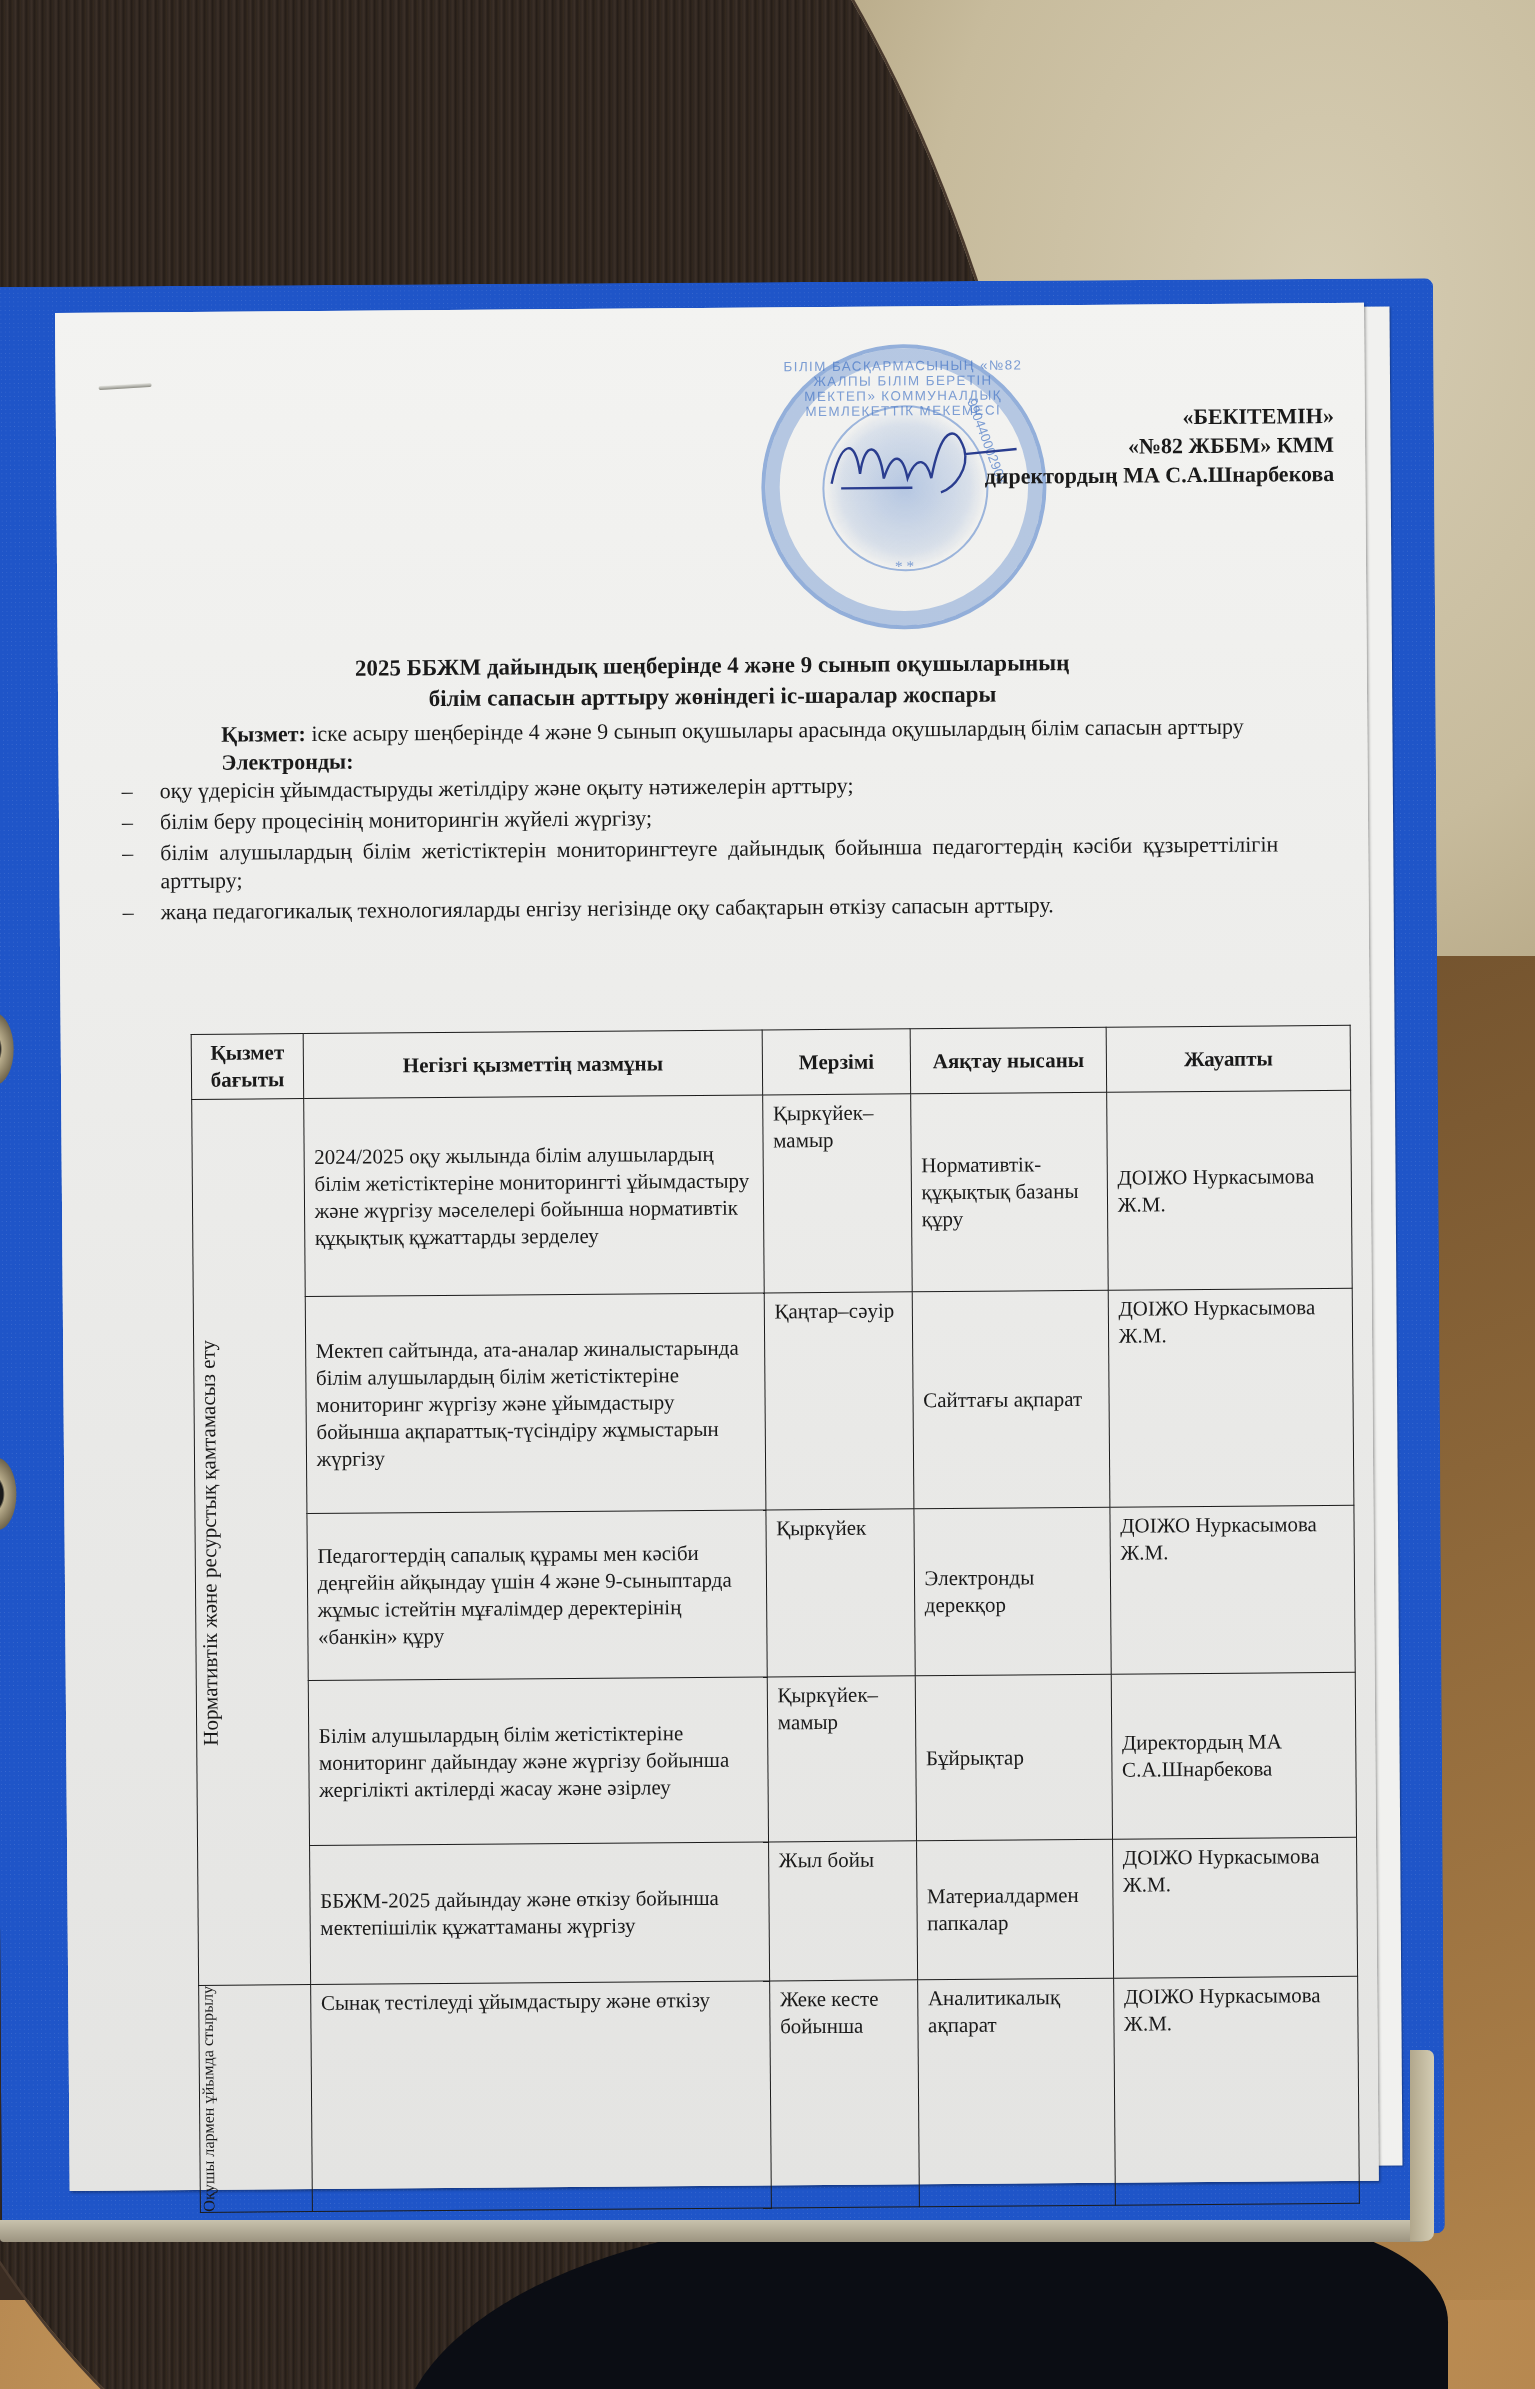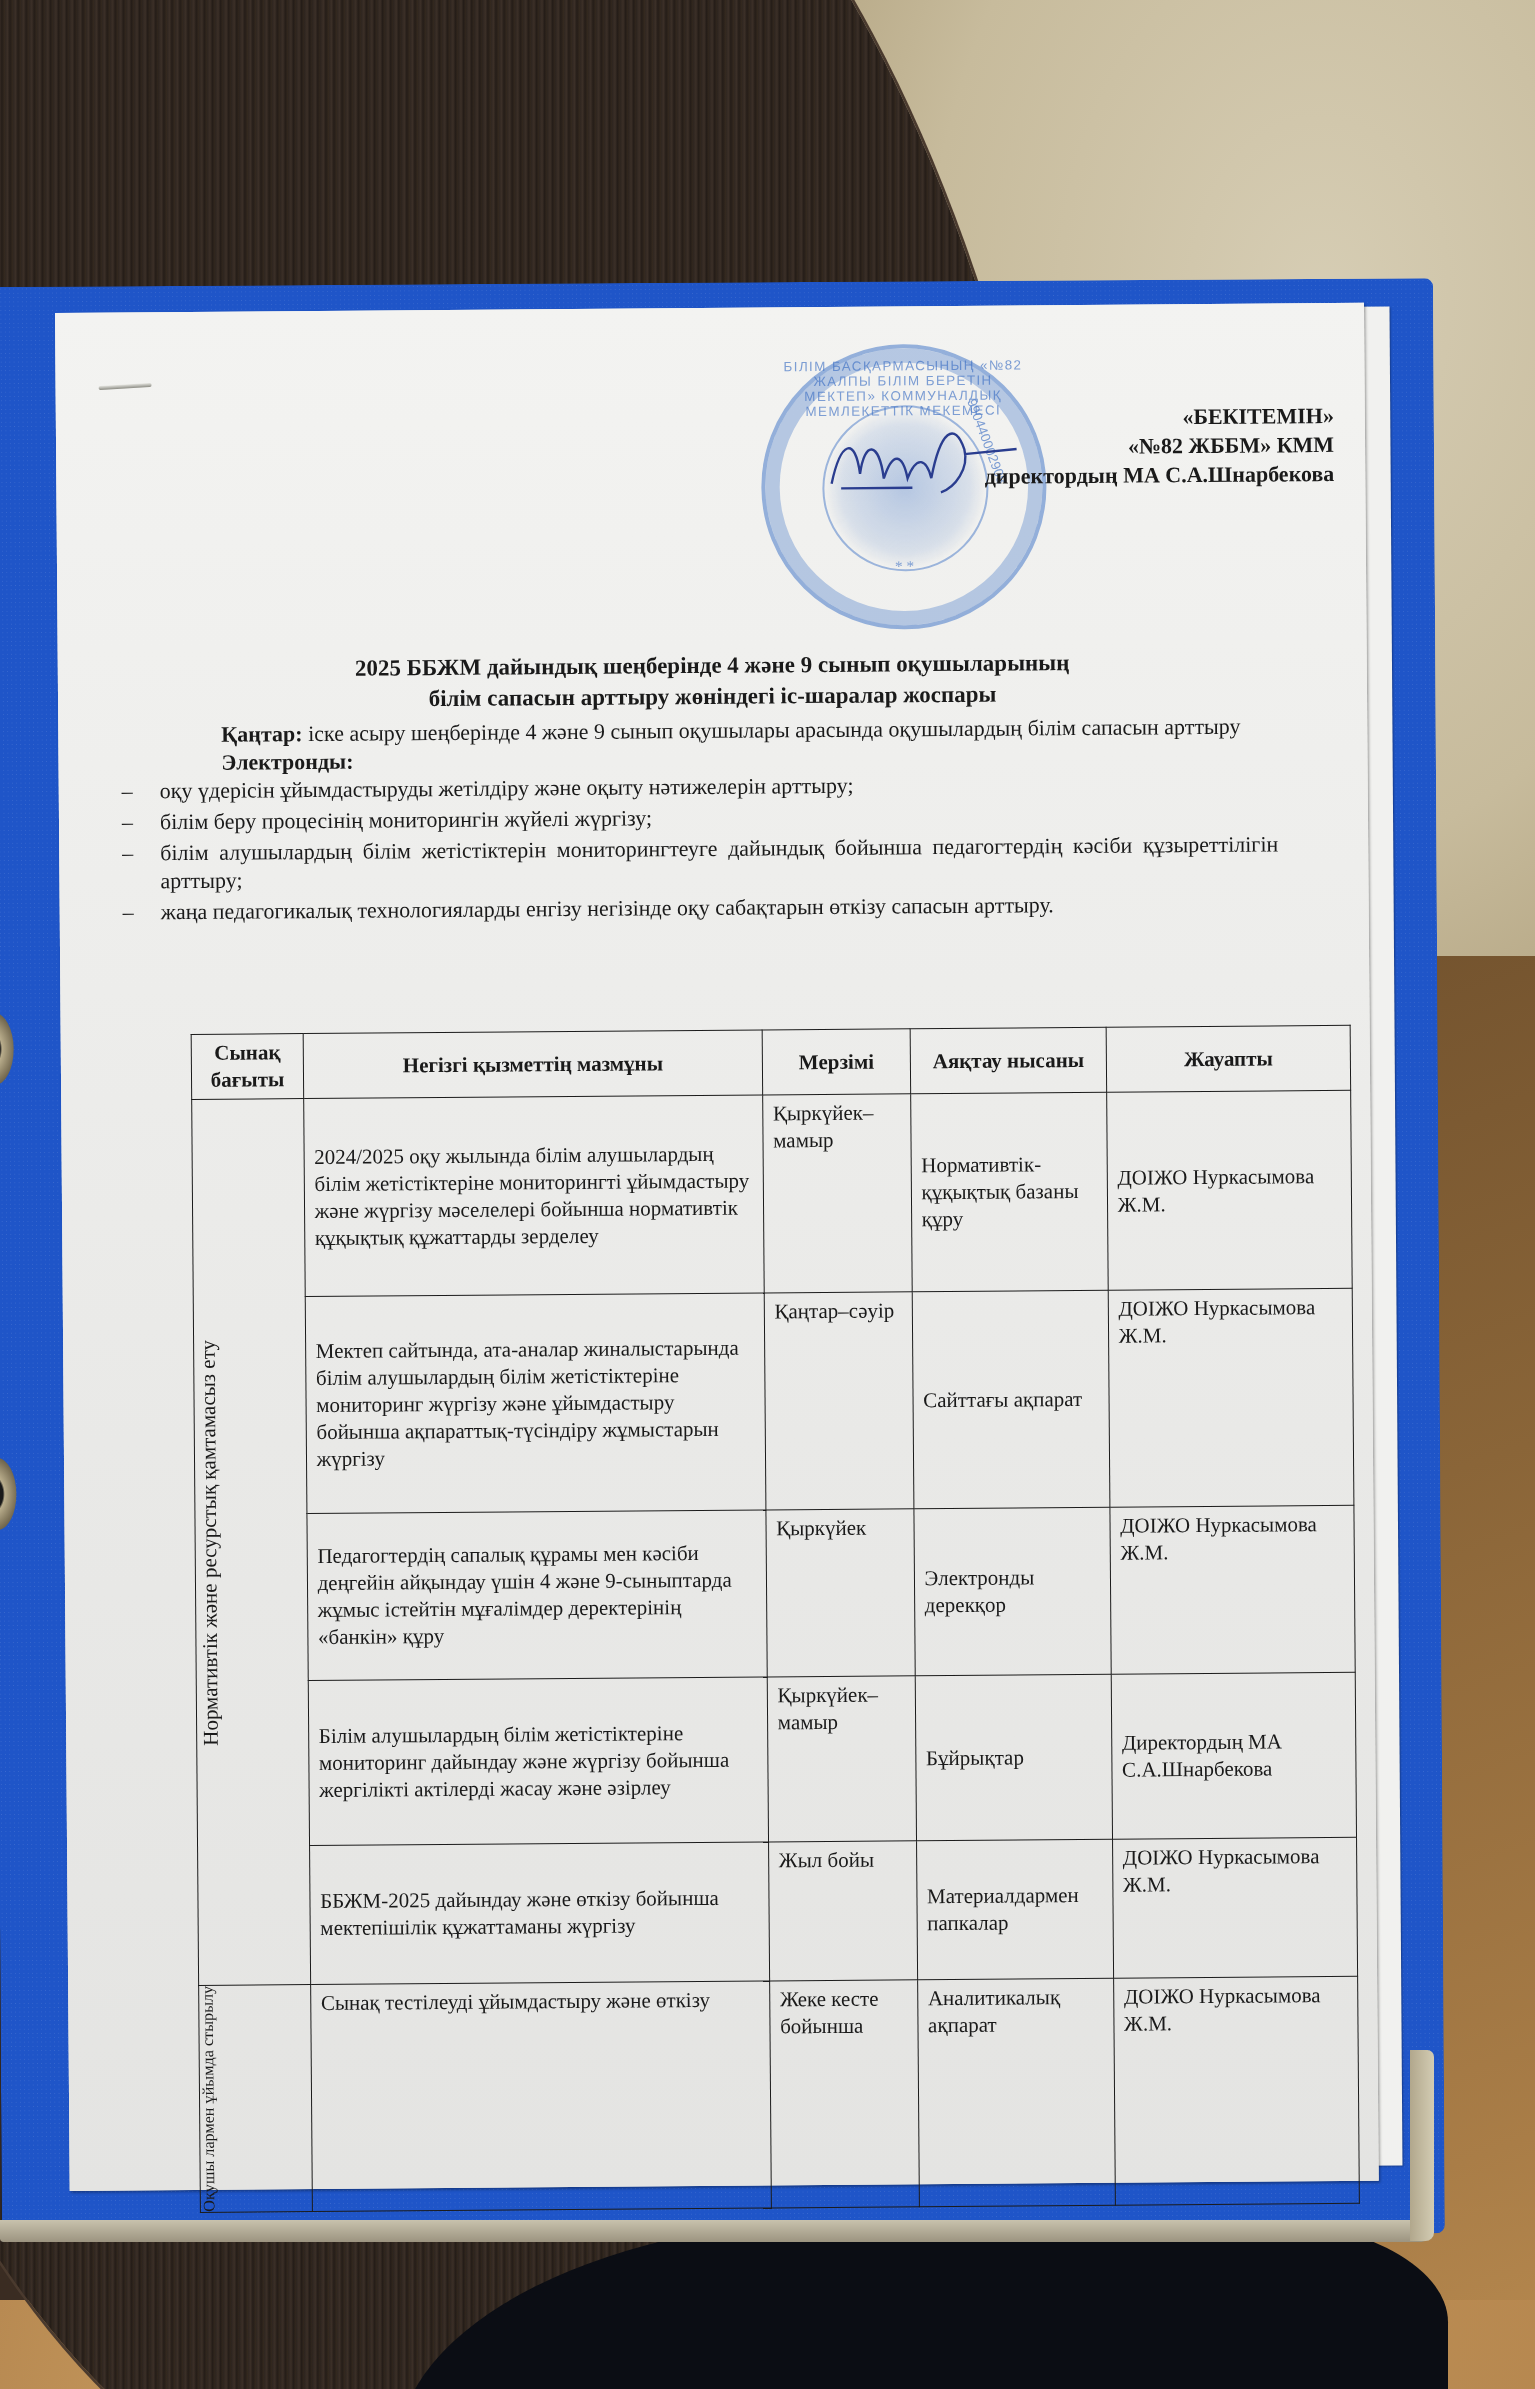--- a/index.html
+++ b/index.html
@@ -177,41 +177,41 @@
     <div>«№82 ЖББМ» КММ</div>
     <div>директордың МА С.А.Шнарбекова</div>
   </div>
 
   <div class="title">
     <div>2025 ББЖМ дайындық шеңберінде 4 және 9 сынып оқушыларының</div>
     <div>білім сапасын арттыру жөніндегі іс-шаралар жоспары</div>
   </div>
 
   <div class="body-text">
-    <p class="indent"><b>Қаңтар:</b><span> іске асыру шеңберінде 4 және 9 сынып оқушылары арасында оқушылардың білім сапасын арттыру</span></p>
+    <p class="indent"><b>Қызмет:</b><span> іске асыру шеңберінде 4 және 9 сынып оқушылары арасында оқушылардың білім сапасын арттыру</span></p>
     <p class="indent"><b>Электронды:</b></p>
     <ul class="dash-list">
       <li>оқу үдерісін ұйымдастыруды жетілдіру және оқыту нәтижелерін арттыру;</li>
       <li>білім беру процесінің мониторингін жүйелі жүргізу;</li>
       <li>білім алушылардың білім жетістіктерін мониторингтеуге дайындық бойынша педагогтердің кәсіби құзыреттілігін арттыру;</li>
       <li>жаңа педагогикалық технологияларды енгізу негізінде оқу сабақтарын өткізу сапасын арттыру.</li>
     </ul>
   </div>
 
   <table class="plan-table">
     <colgroup>
       <col style="width:112px">
         <col style="width:459px">
         <col style="width:148px">
         <col style="width:196px">
         <col style="width:244px">
     </colgroup>
     <thead>
       <tr style="height:65px">
-        <th>Сынақ бағыты</th>
+        <th>Қызмет бағыты</th>
         <th>Негізгі қызметтің мазмұны</th>
         <th>Мерзімі</th>
         <th>Аяқтау нысаны</th>
         <th>Жауапты</th>
       </tr>
     </thead>
     <tbody>
       <tr style="height:198px">
         <td rowspan="5" class="vert">Нормативтік және ресурстық қамтамасыз ету</td>
         <td class="mid">2024/2025 оқу жылында білім алушылардың білім жетістіктеріне мониторингті ұйымдастыру және жүргізу мәселелері бойынша нормативтік құқықтық құжаттарды зерделеу</td>

